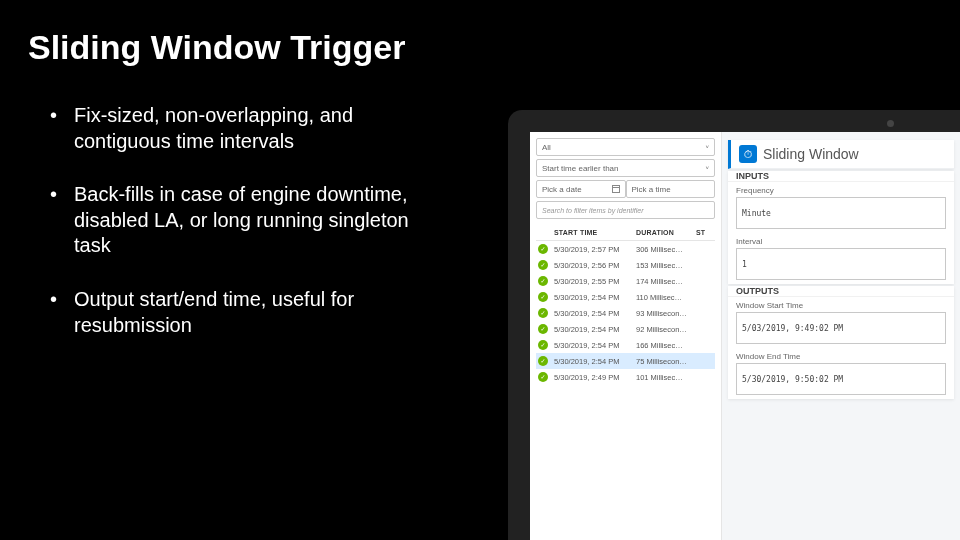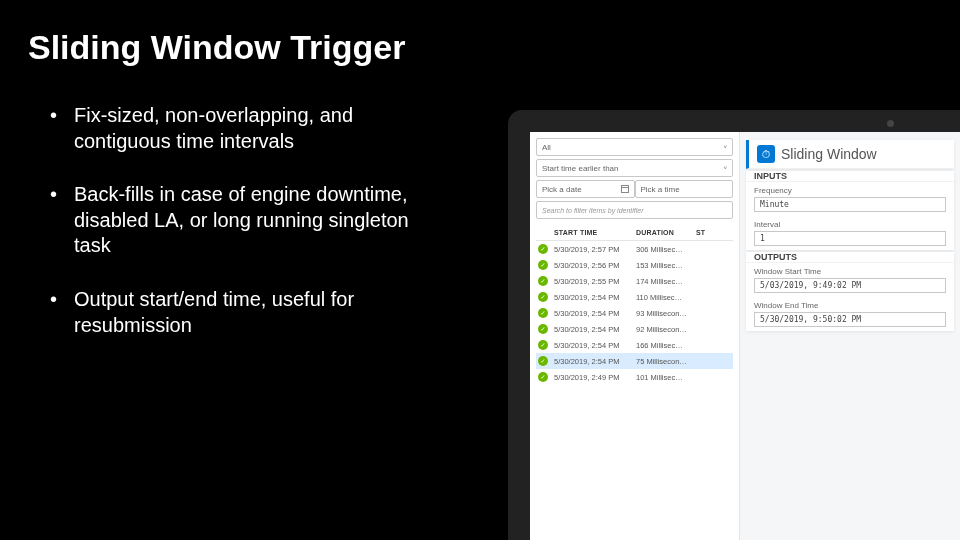--- a/index.html
+++ b/index.html
@@ -57,21 +57,21 @@
   }
   .screen {
     background: #fafafa;
     width: 100%;
     height: 100%;
     display: flex;
     font-size: 10px;
     color: #444;
   }
   .left-pane {
-    width: 210px;
+    width: 192px;
     padding: 6px;
     border-right: 1px solid #e5e5e5;
     background: #fff;
   }
   .right-pane {
     flex: 1;
     background: #f4f6f8;
     padding: 6px 0 0 0;
   }
   .dd {
@@ -193,21 +193,21 @@
   }
   .field {
     padding: 4px 8px;
   }
   .field-label {
     font-size: 8px;
     color: #666;
   }
   .field-val {
     border: 1px solid #c8c8c8;
-    height: 15px;
+    height: 32px;
     font-size: 8px;
     padding: 0 5px;
     display: flex;
     align-items: center;
     background: #fff;
     font-family: "Consolas", monospace;
     margin-top: 2px;
   }
 </style>
 </head>

